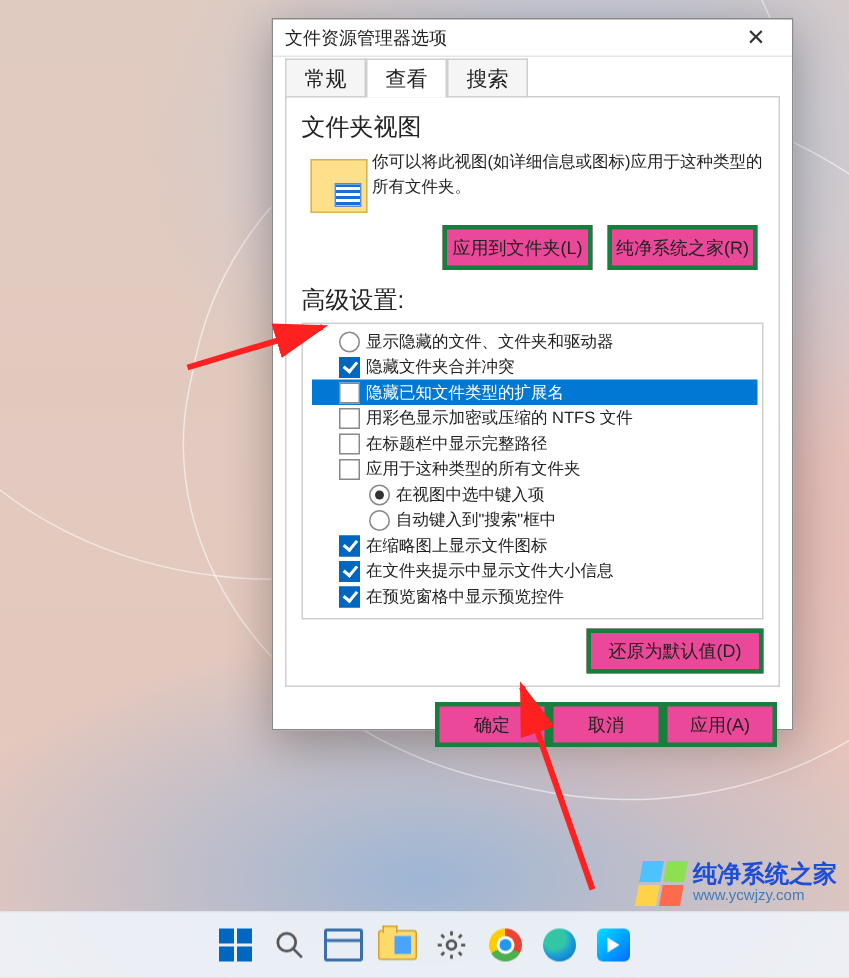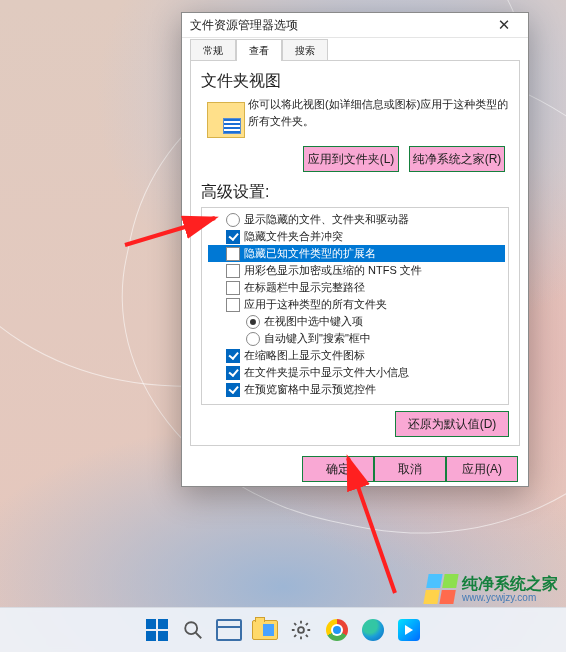--- a/index.html
+++ b/index.html
@@ -9,31 +9,31 @@
  radial-gradient(ellipse 600px 300px at 50% 90%,rgba(150,180,215,.9) 0%,rgba(150,180,215,0) 55%),
  linear-gradient(180deg,#e0cbc0 0%,#e6c7bd 100%)}
 .wallpaper::before,.wallpaper::after{content:"";position:absolute;border:1px solid rgba(255,255,255,.55);border-radius:50% 60% 55% 50%/55% 50% 60% 50%}
 .wallpaper::before{width:620px;height:520px;left:-90px;top:-140px;transform:rotate(-8deg)}
 .wallpaper::after{width:560px;height:470px;right:-120px;top:60px;transform:rotate(12deg)}
 .dialog{position:absolute;left:181px;top:12px;width:346px;height:473px;background:#fff;border:1px solid #8a8a8a;box-shadow:0 8px 30px rgba(0,0,0,.3);font-size:12px;color:#222;display:flex;flex-direction:column}
 .titlebar{display:flex;align-items:center;height:30px;padding:0 8px;border-bottom:1px solid #e5e5e5}
 .titlebar .title{flex:1;font-size:12px}
 .titlebar .close{width:32px;height:24px;display:flex;align-items:center;justify-content:center;font-size:15px;color:#333;cursor:pointer}
 .tabs{display:flex;gap:0;padding:0 8px;height:26px;align-items:flex-end}
-.tab{padding:4px 12px 3px;border:1px solid #cfcfcf;border-bottom:none;background:#f5f5f5;font-size:10px;position:relative;top:1px;cursor:pointer}
+.tab{padding:4px 12px 3px;border:1px solid #cfcfcf;border-bottom:none;background:#f5f5f5;font-size:14px;position:relative;top:1px;cursor:pointer}
 .tab.active{background:#fff;z-index:2}
 .tabpanel{border:1px solid #cfcfcf;margin:0 8px 6px;flex:1;padding:10px 10px 8px;position:relative}
 .group-label{font-size:16px;margin-bottom:4px}
 .fv-row{display:flex;gap:3px;margin:2px 0 8px 6px}
 .fv-icon{width:36px;height:34px;border:1px solid #d8b24a;background:#ffe08a;position:relative;flex:0 0 auto;margin-top:6px}
 .fv-icon::after{content:"";position:absolute;right:3px;bottom:3px;width:16px;height:14px;background:
  repeating-linear-gradient(0deg,#1a6fd6 0 2px,transparent 2px 4px),#fff;border:1px solid #5a8dd0}
 .fv-text{font-size:11px;line-height:1.5}
 .btnrow{display:flex;gap:10px;justify-content:flex-end;margin:4px 4px 10px 0}
-.winbtn{min-width:94px;height:24px;border:1px solid #15803d;background:#f9a8d4;font-size:12px;display:flex;align-items:center;justify-content:center;cursor:pointer}
+.winbtn{min-width:94px;height:24px;border:3px solid #15803d;background:#ec4899;font-size:12px;display:flex;align-items:center;justify-content:center;cursor:pointer}
 .adv-label{margin-top:2px}
 .adv-box{border:1px solid #cfcfcf;margin-top:2px;height:196px;overflow:auto;background:#fff}
 .tree{padding:3px 3px 3px 6px;font-size:11px}
 .node{display:flex;align-items:center;gap:4px;height:17px;white-space:nowrap}
 .lvl1{padding-left:18px}
 .lvl2{padding-left:38px}
 .cb,.rb{width:12px;height:12px;border:1px solid #888;background:#fff;display:inline-flex;align-items:center;justify-content:center;flex:0 0 auto}
 .rb{border-radius:50%}
 .cb.checked{background:#0067c0;border-color:#0067c0}
 .cb.checked::after{content:"";width:4px;height:7px;border:solid #fff;border-width:0 2px 2px 0;transform:rotate(40deg) translateY(-1px)}
@@ -46,21 +46,21 @@
 .arrow{position:absolute;pointer-events:none}
 .arrow svg{overflow:visible}
 
 .watermark-box{position:absolute;right:8px;bottom:48px;display:flex;align-items:center;gap:6px}
 .wm-logo{width:30px;height:30px;display:grid;grid-template-columns:1fr 1fr;grid-template-rows:1fr 1fr;gap:2px;transform:skewX(-10deg)}
 .wm-logo span:nth-child(1){background:#4cc2ff}
 .wm-logo span:nth-child(2){background:#8de04f}
 .wm-logo span:nth-child(3){background:#ffd24a}
 .wm-logo span:nth-child(4){background:#ff6a4d}
 .wm-text{display:flex;flex-direction:column;line-height:1.1}
-.wm-text .l1{font-size:16px;color:#15803d;font-weight:600}
+.wm-text .l1{font-size:16px;color:#1d4ed8;font-weight:600}
 .wm-text .l2{font-size:10px;color:#457bb5}
 
 .taskbar{position:absolute;left:0;right:0;bottom:0;height:44px;background:rgba(238,242,248,.92);backdrop-filter:blur(2px);border-top:1px solid rgba(0,0,0,.08);display:flex;align-items:center;justify-content:center;gap:10px}
 .tb-ico{width:26px;height:26px;border-radius:4px;display:flex;align-items:center;justify-content:center;cursor:pointer}
 .start{display:grid;grid-template-columns:1fr 1fr;grid-template-rows:1fr 1fr;gap:2px;width:22px;height:22px}
 .start span{background:#0067c0}
 .search-ico svg,.tb-ico svg{width:22px;height:22px}
 .chrome-ico{width:22px;height:22px;border-radius:50%;background:conic-gradient(#ea4335 0 120deg,#4caf50 120deg 240deg,#ffcd00 240deg 360deg);position:relative}
 .chrome-ico::after{content:"";position:absolute;inset:5px;border-radius:50%;background:#fff}
 .chrome-ico::before{content:"";position:absolute;inset:7px;border-radius:50%;background:#2196f3;z-index:1}

